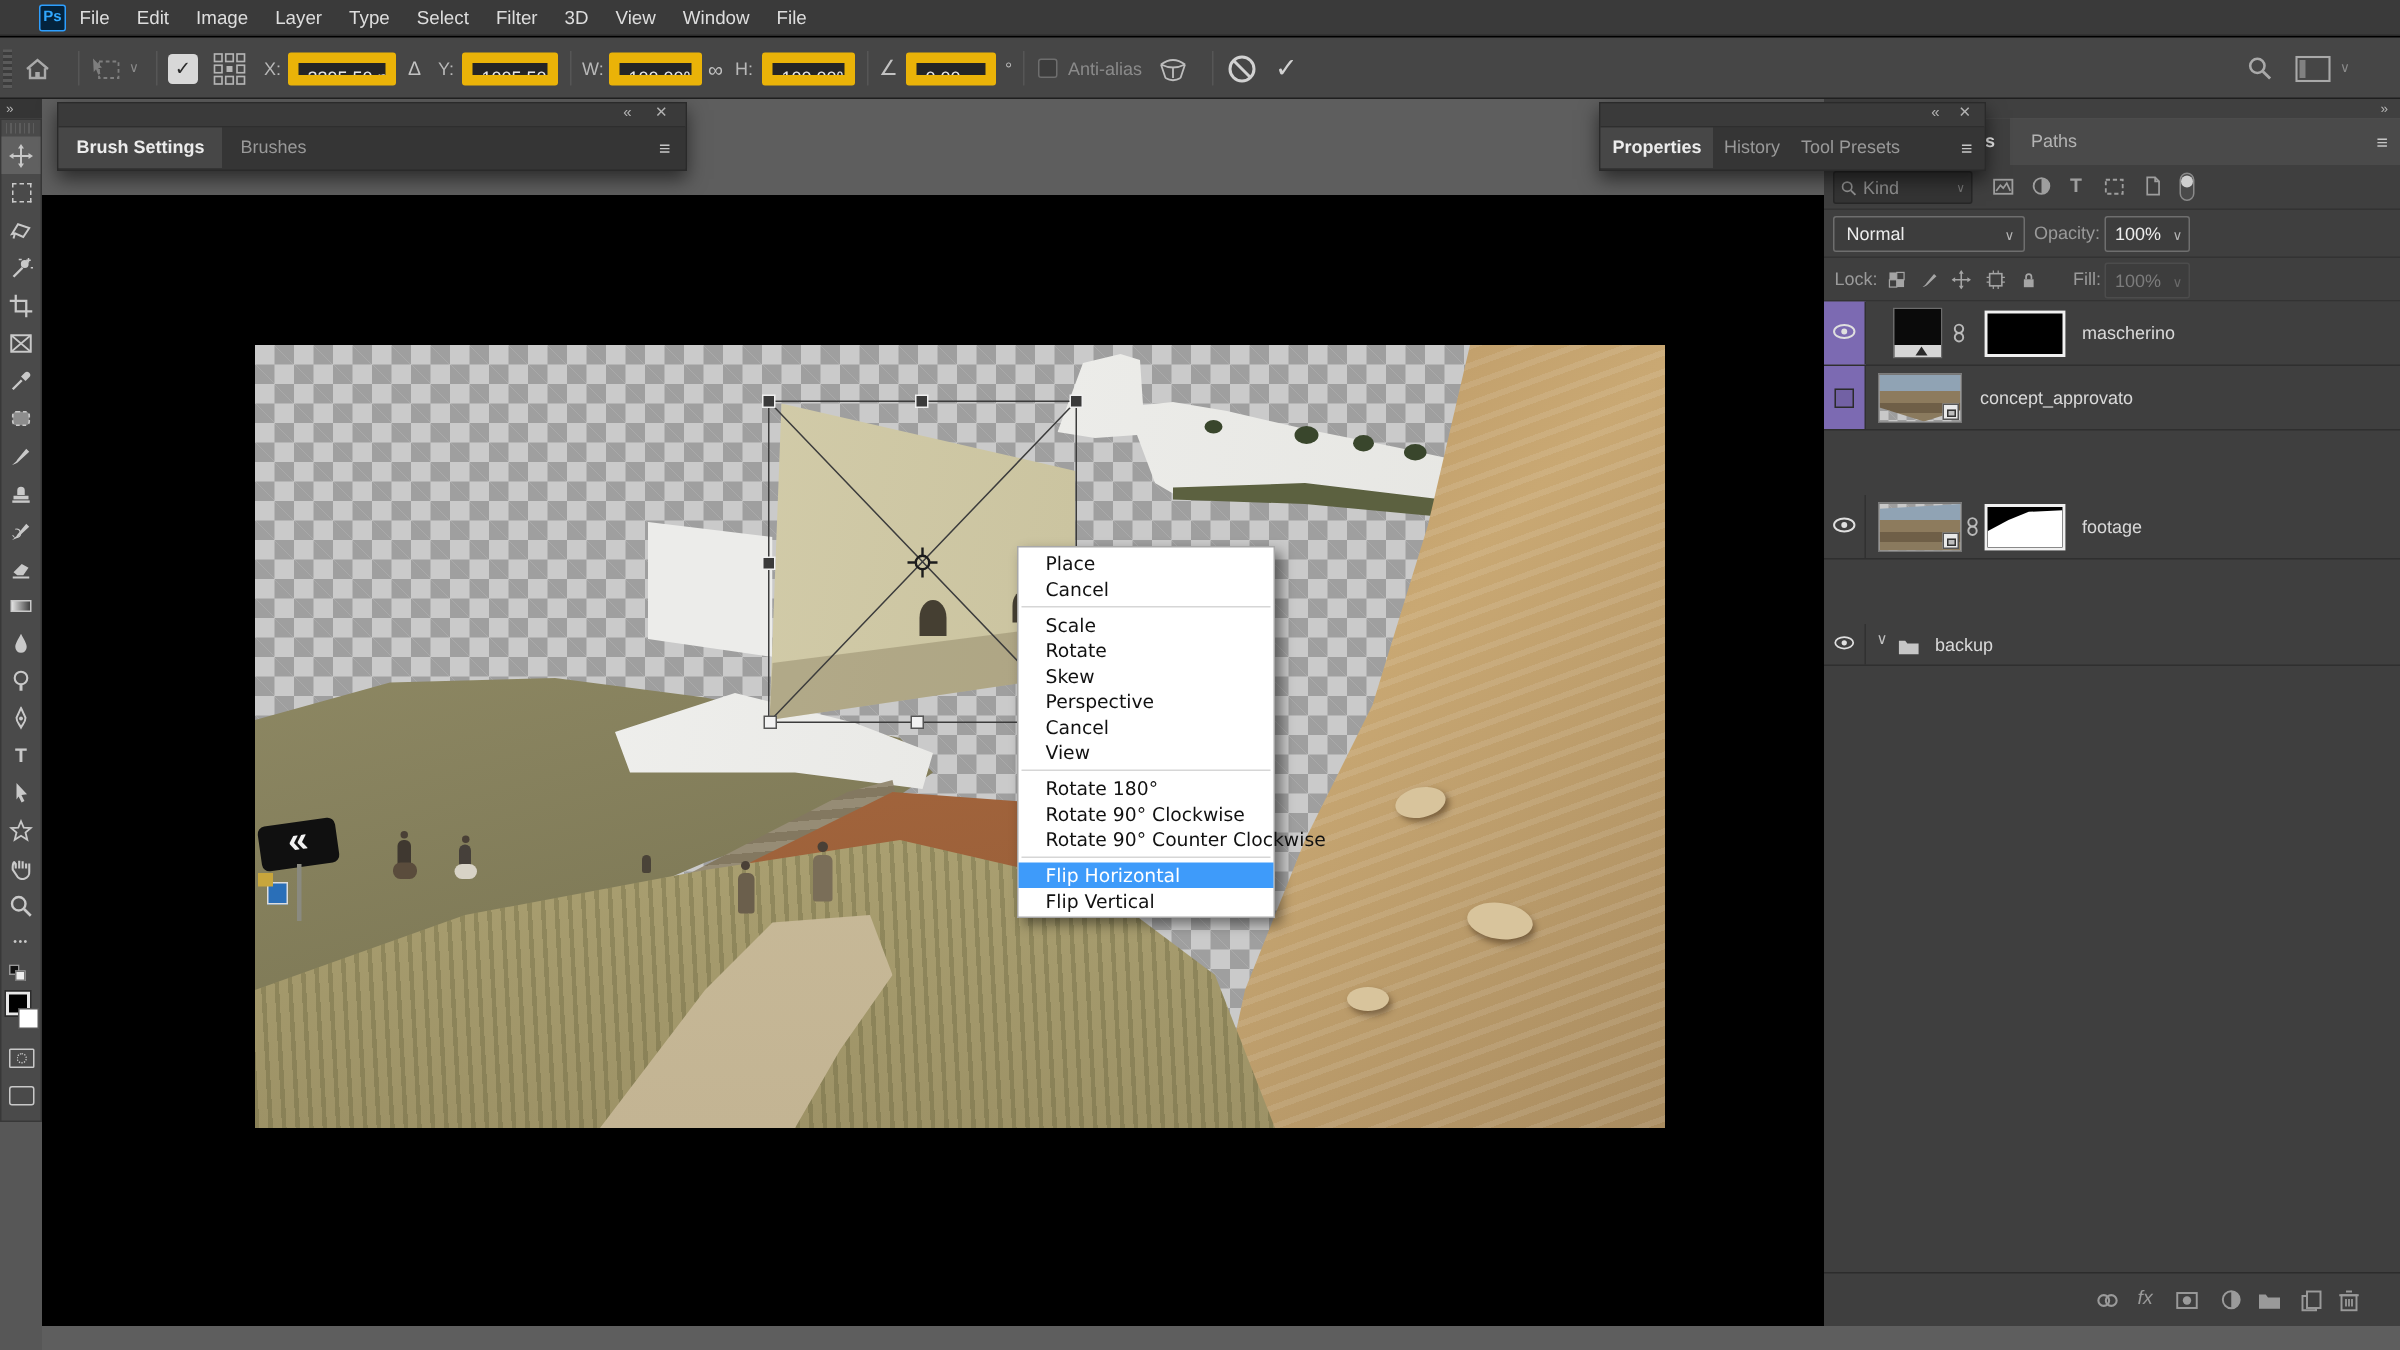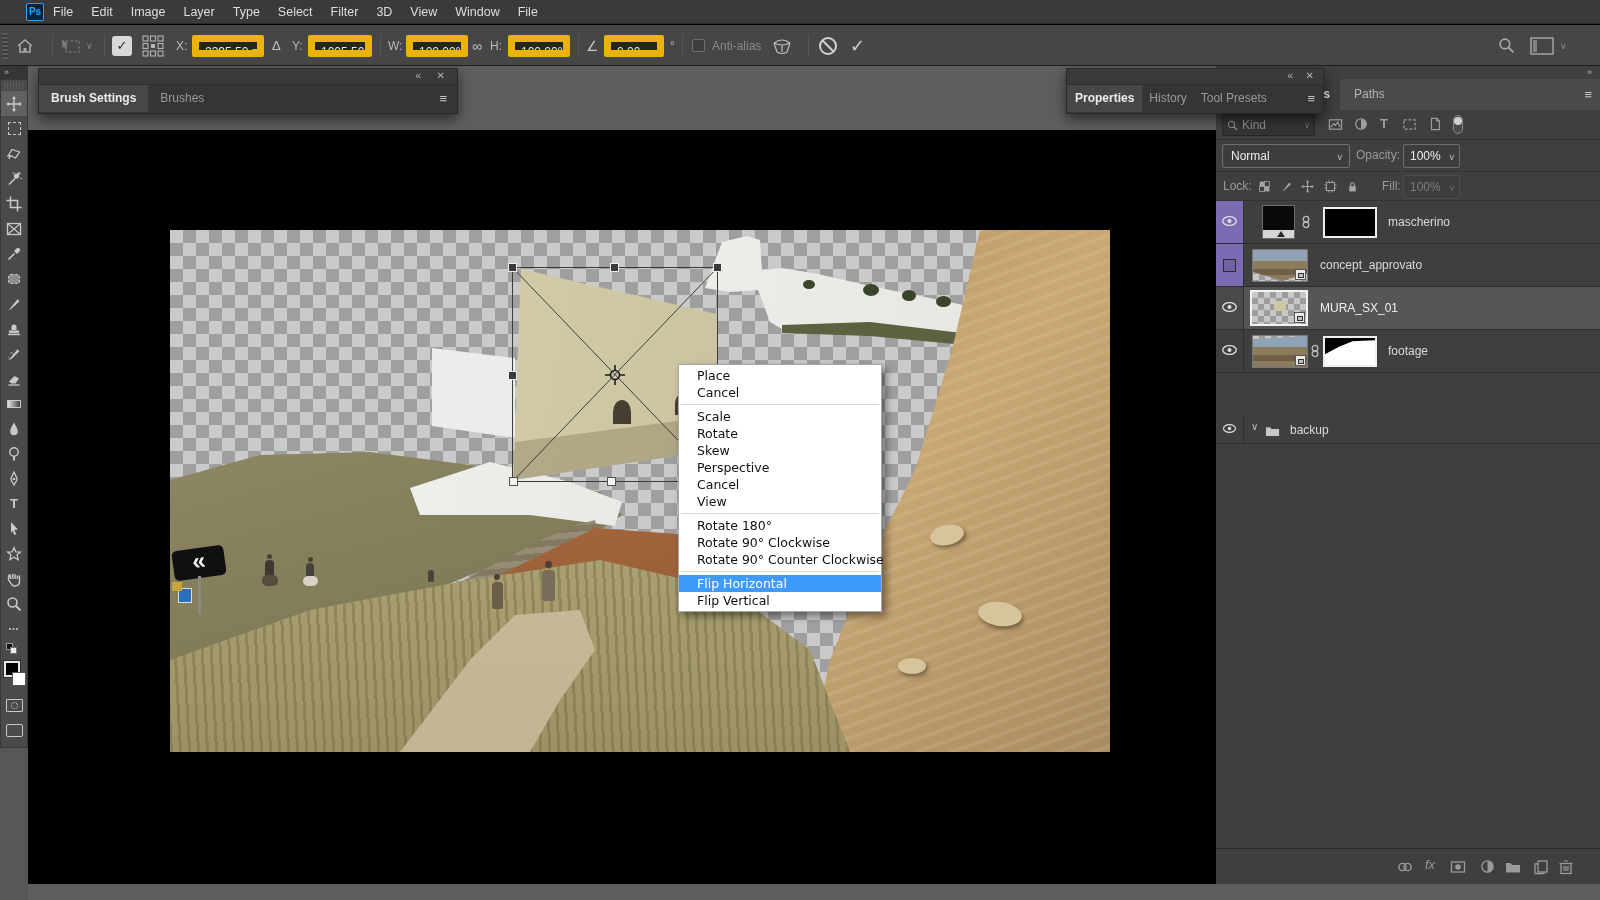--- a/index.html
+++ b/index.html
@@ -137,21 +137,21 @@
   .arch{position:absolute;background:#453f32;border-radius:50% 50% 0 0}
   .person{position:absolute;border-radius:4px 4px 2px 2px}
   .head{position:absolute;border-radius:50%;background:#4a4036}
   .sign{position:absolute;left:3px;top:318px;width:52px;height:30px;background:#101010;border-radius:5px;transform:rotate(-8deg);color:#f2f2f2;font-size:24px;font-weight:bold;display:flex;align-items:center;justify-content:center;line-height:0;padding-bottom:4px}
   .sign-pole{position:absolute;left:28px;top:346px;width:3px;height:38px;background:#8a8a80}
   .sign-blue{position:absolute;left:8px;top:358px;width:14px;height:15px;background:#2a6fb8;border:1px solid #ddd}
   .sign-yellow{position:absolute;left:2px;top:352px;width:10px;height:9px;background:#c8a63c}
   .txsvg{position:absolute;inset:0;z-index:5}
 
   
-  .ctxmenu{position:absolute;left:678px;top:298px;width:204px;z-index:40;background:#ffffff;border:1px solid #a8a8a8;box-shadow:4px 4px 8px rgba(0,0,0,.45);padding:2px 0;font-family:"DejaVu Sans",sans-serif;font-size:12.5px;color:#111}
+  .ctxmenu{position:absolute;left:678px;top:298px;width:172px;z-index:40;background:#ffffff;border:1px solid #a8a8a8;box-shadow:4px 4px 8px rgba(0,0,0,.45);padding:2px 0;font-family:"DejaVu Sans",sans-serif;font-size:12.5px;color:#111}
   .ci{height:17px;line-height:17px;padding-left:18px;white-space:nowrap}
   .ci.hl{background:#3e9bfa;color:#fff}
   .csep{border-top:1px solid #d6d6d6;margin:3px 2px}
 </style>
 </head>
 <body>
 
 <svg width="0" height="0" style="position:absolute">
     <defs>
   <g id="sym-eye">
@@ -680,34 +680,20 @@
           </div>
         <div class="checker-sm" style="position:absolute;left:36px;top:5px;width:56px;height:33px;border:1px solid #777">
           <div class="photo-thumb" style="position:absolute;inset:0;clip-path:polygon(0 0,100% 0,100% 75%,55% 100%,0 70%)"></div>
           <div class="so-badge">
               <i></i>
             </div>
         </div>
         <span class="lname" style="left:104px;top:14px">concept_approvato</span>
       </div>
 
-      <div class="lrow selected" style="top:177px;height:43px">
-        <div class="eyecol" style="background:#4a4a4a">
-            <span class="eye"><svg width="17" height="12" viewBox="0 0 18 12">
-                <use href="#sym-eye"></use>
-              </svg></span>
-          </div>
-        <div class="checker-sm" style="position:absolute;left:34px;top:3px;width:58px;height:36px;border:2px solid #f2f2f2">
-          <div style="position:absolute;left:22px;top:9px;width:12px;height:10px;background:#cfc7a0;border-radius:2px"></div>
-          <div class="so-badge">
-              <i></i>
-            </div>
-        </div>
-        <span class="lname" style="left:104px;top:14px;color:#f0f0f0">MURA_SX_01</span>
-      </div>
 
       <div class="lrow" style="top:220px;height:43px">
         <div class="eyecol">
             <span class="eye"><svg width="17" height="12" viewBox="0 0 18 12">
                 <use href="#sym-eye"></use>
               </svg></span>
           </div>
         <div class="checker-sm" style="position:absolute;left:36px;top:5px;width:56px;height:33px;border:1px solid #777">
           <div class="photo-thumb" style="position:absolute;inset:0;clip-path:polygon(0 10%,100% 0,100% 100%,0 100%)"></div>
           <div class="so-badge">

